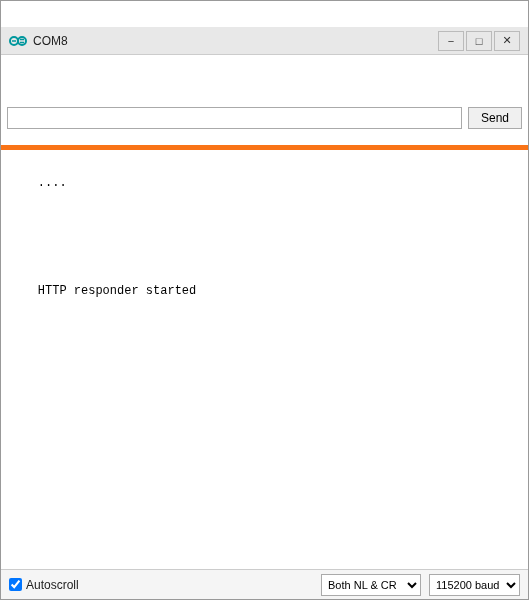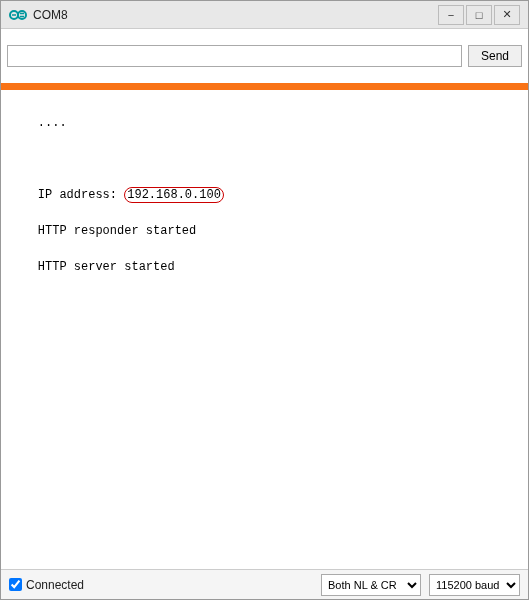--- a/index.html
+++ b/index.html
@@ -24,20 +24,21 @@
     
     .titlebar {
       background: #e8e8e8;
       height: 28px;
       display: flex;
       align-items: center;
       padding: 0 8px;
       border-bottom: 1px solid #ccc;
       user-select: none;
       flex-shrink: 0;
+      margin-top: 26px;
     }
     .titlebar-icon {
       width: 18px;
       height: 18px;
       margin-right: 6px;
       flex-shrink: 0;
     }
     .titlebar-icon svg {
       width: 18px;
       height: 18px;
@@ -63,22 +64,23 @@
       font-size: 11px;
       color: #333;
     }
 
     
     .input-row {
       display: flex;
       align-items: center;
       padding: 16px 6px;
       background: #fff;
-      border-bottom: 7px solid #f97316;
-      flex-shrink: 0;
+      border-bottom: 5px solid #f97316;
+      flex-shrink: 0;
+      margin-top: 36px;
     }
     .serial-input {
       flex: 1;
       height: 22px;
       border: 1px solid #aaa;
       padding: 2px 4px;
       font-size: 12px;
       outline: none;
       margin-right: 6px;
     }
@@ -176,29 +178,29 @@
   </div>
 
   <div class="input-row">
     <input type="text" class="serial-input" placeholder="" style="">
     <button class="send-button">Send</button>
   </div>
 
   <div class="monitor-output">
     <span>....</span><br>
     <br>
-    <span><span>IP address: </span><span class="ip-highlight">192.168.0.100</span></span><br>
+    <br>
     <span>HTTP responder started</span><br>
-    <span>HTTP server started</span><br>
+    <br>
   </div>
 
   <div class="statusbar">
     <label class="autoscroll-check">
       <input type="checkbox" checked="" style="">
-      <span>Connected</span>
+      <span>Autoscroll</span>
     </label>
     <div class="statusbar-spacer"></div>
     <div class="statusbar-dropdown">
       <select class="statusbar-select">
         <option>No line ending</option>
         <option>Newline</option>
         <option>Carriage return</option>
         <option selected="">Both NL &amp; CR</option>
       </select>
     </div>

